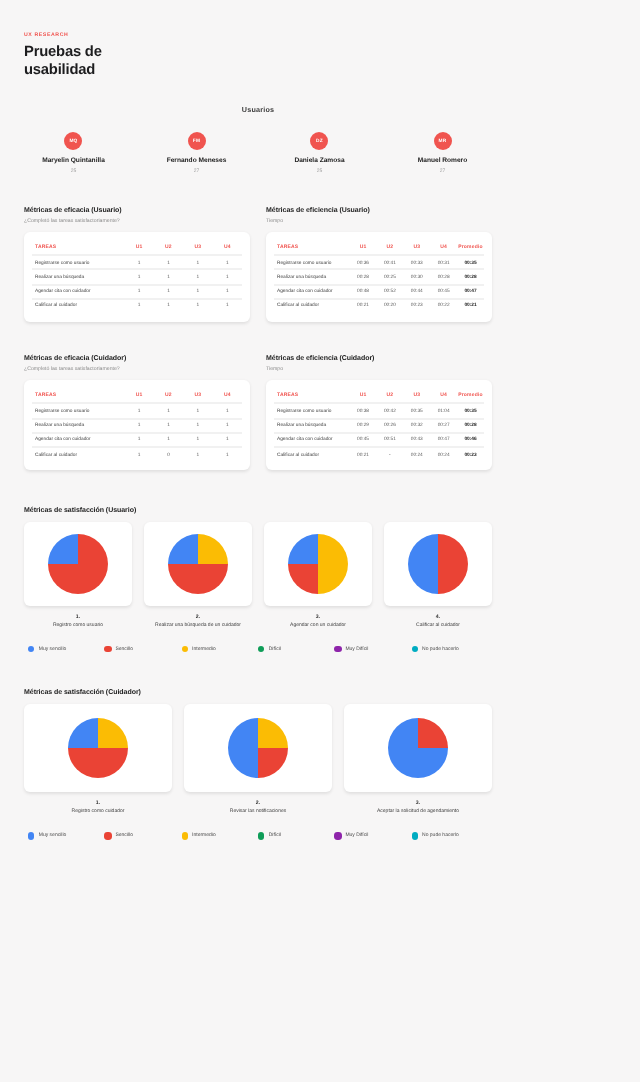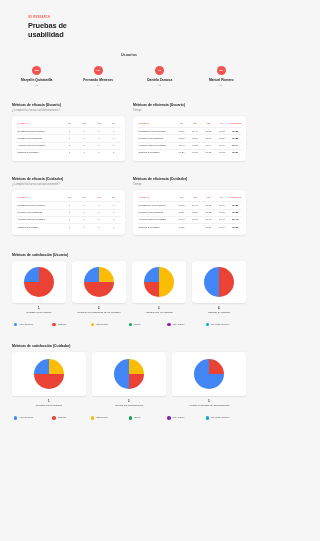--- a/index.html
+++ b/index.html
@@ -7,21 +7,21 @@
   body {
     font-family: "Liberation Sans", sans-serif;
     background:#f7f6f6;
     color:#2b2b2b;
     overflow:hidden;
     position:relative;
   }
   .page { width:258px; height:541px; position:relative; }
 
   
-  .header { padding:16px 0 0 28px; }
+  .header { padding:16px 0 0 12px; }
   .eyebrow {
     font-size:2.6px; letter-spacing:.3px; color:#f0544f;
     font-weight:700; text-transform:uppercase; line-height:4px;
   }
   .page-title {
     font-size:7.4px; font-weight:700; line-height:8.6px;
     color:#1d1d1f; letter-spacing:-.1px; margin-top:2px; max-width:70px;
   }
 
   

